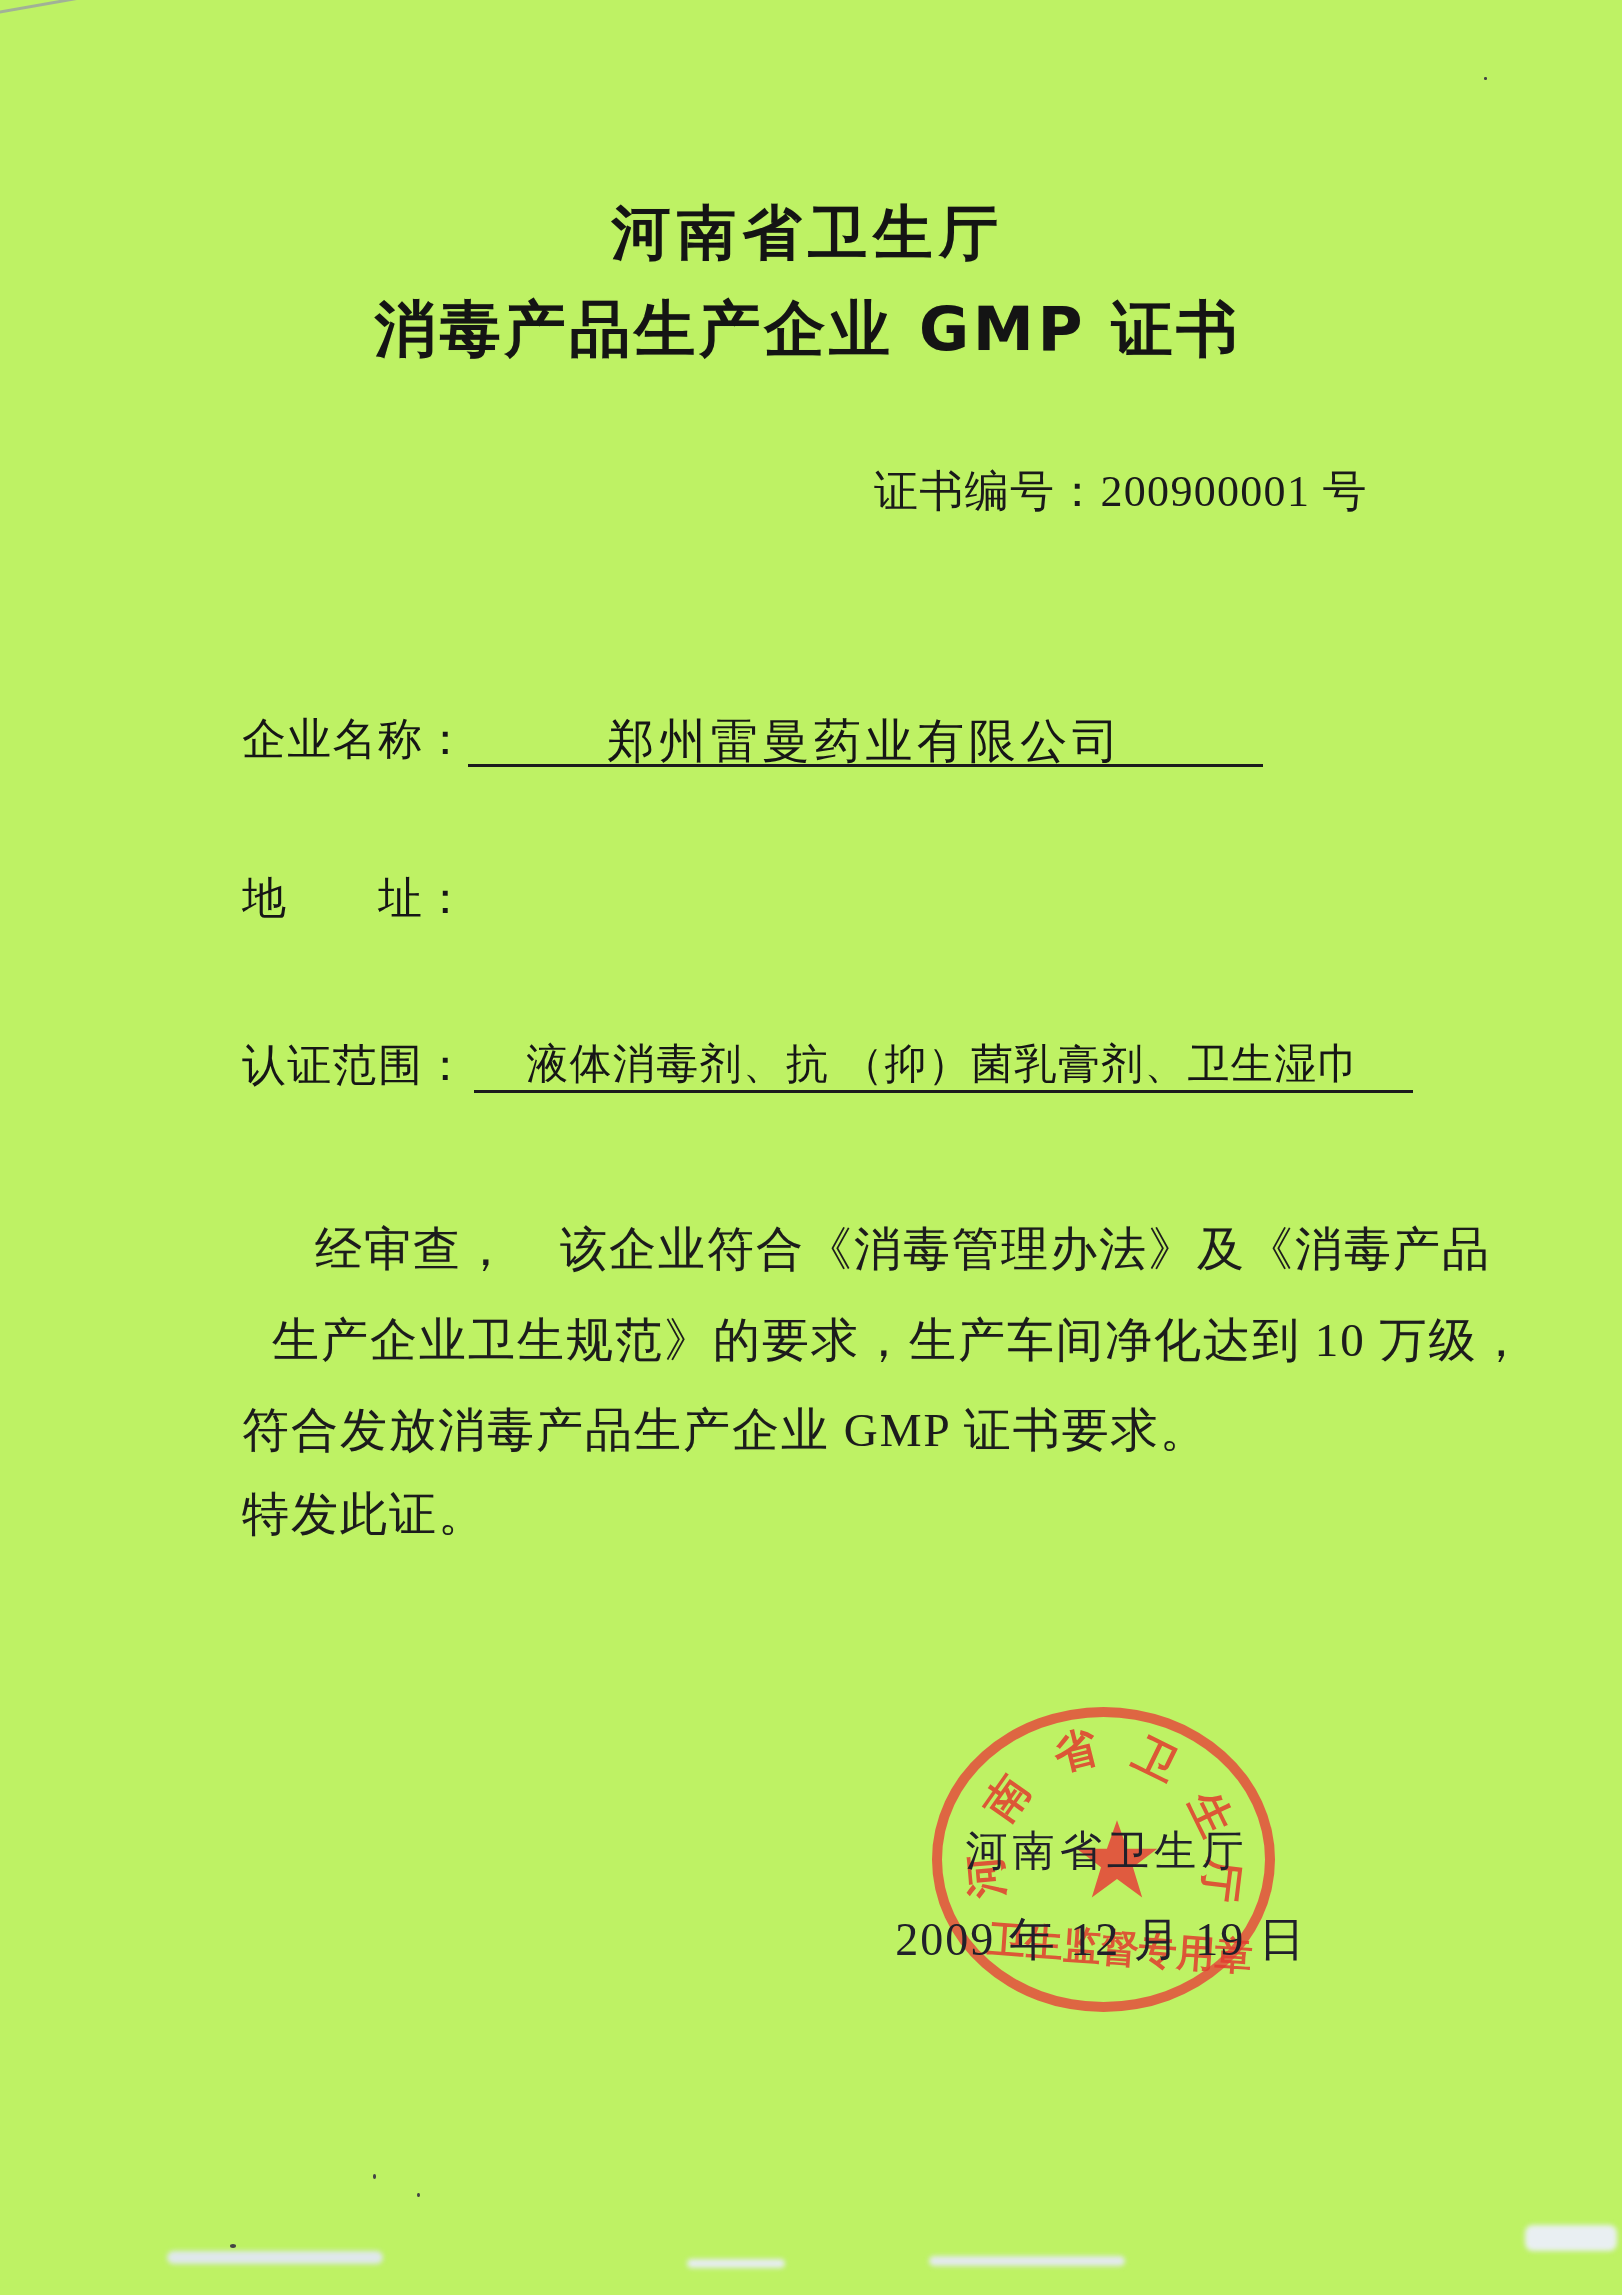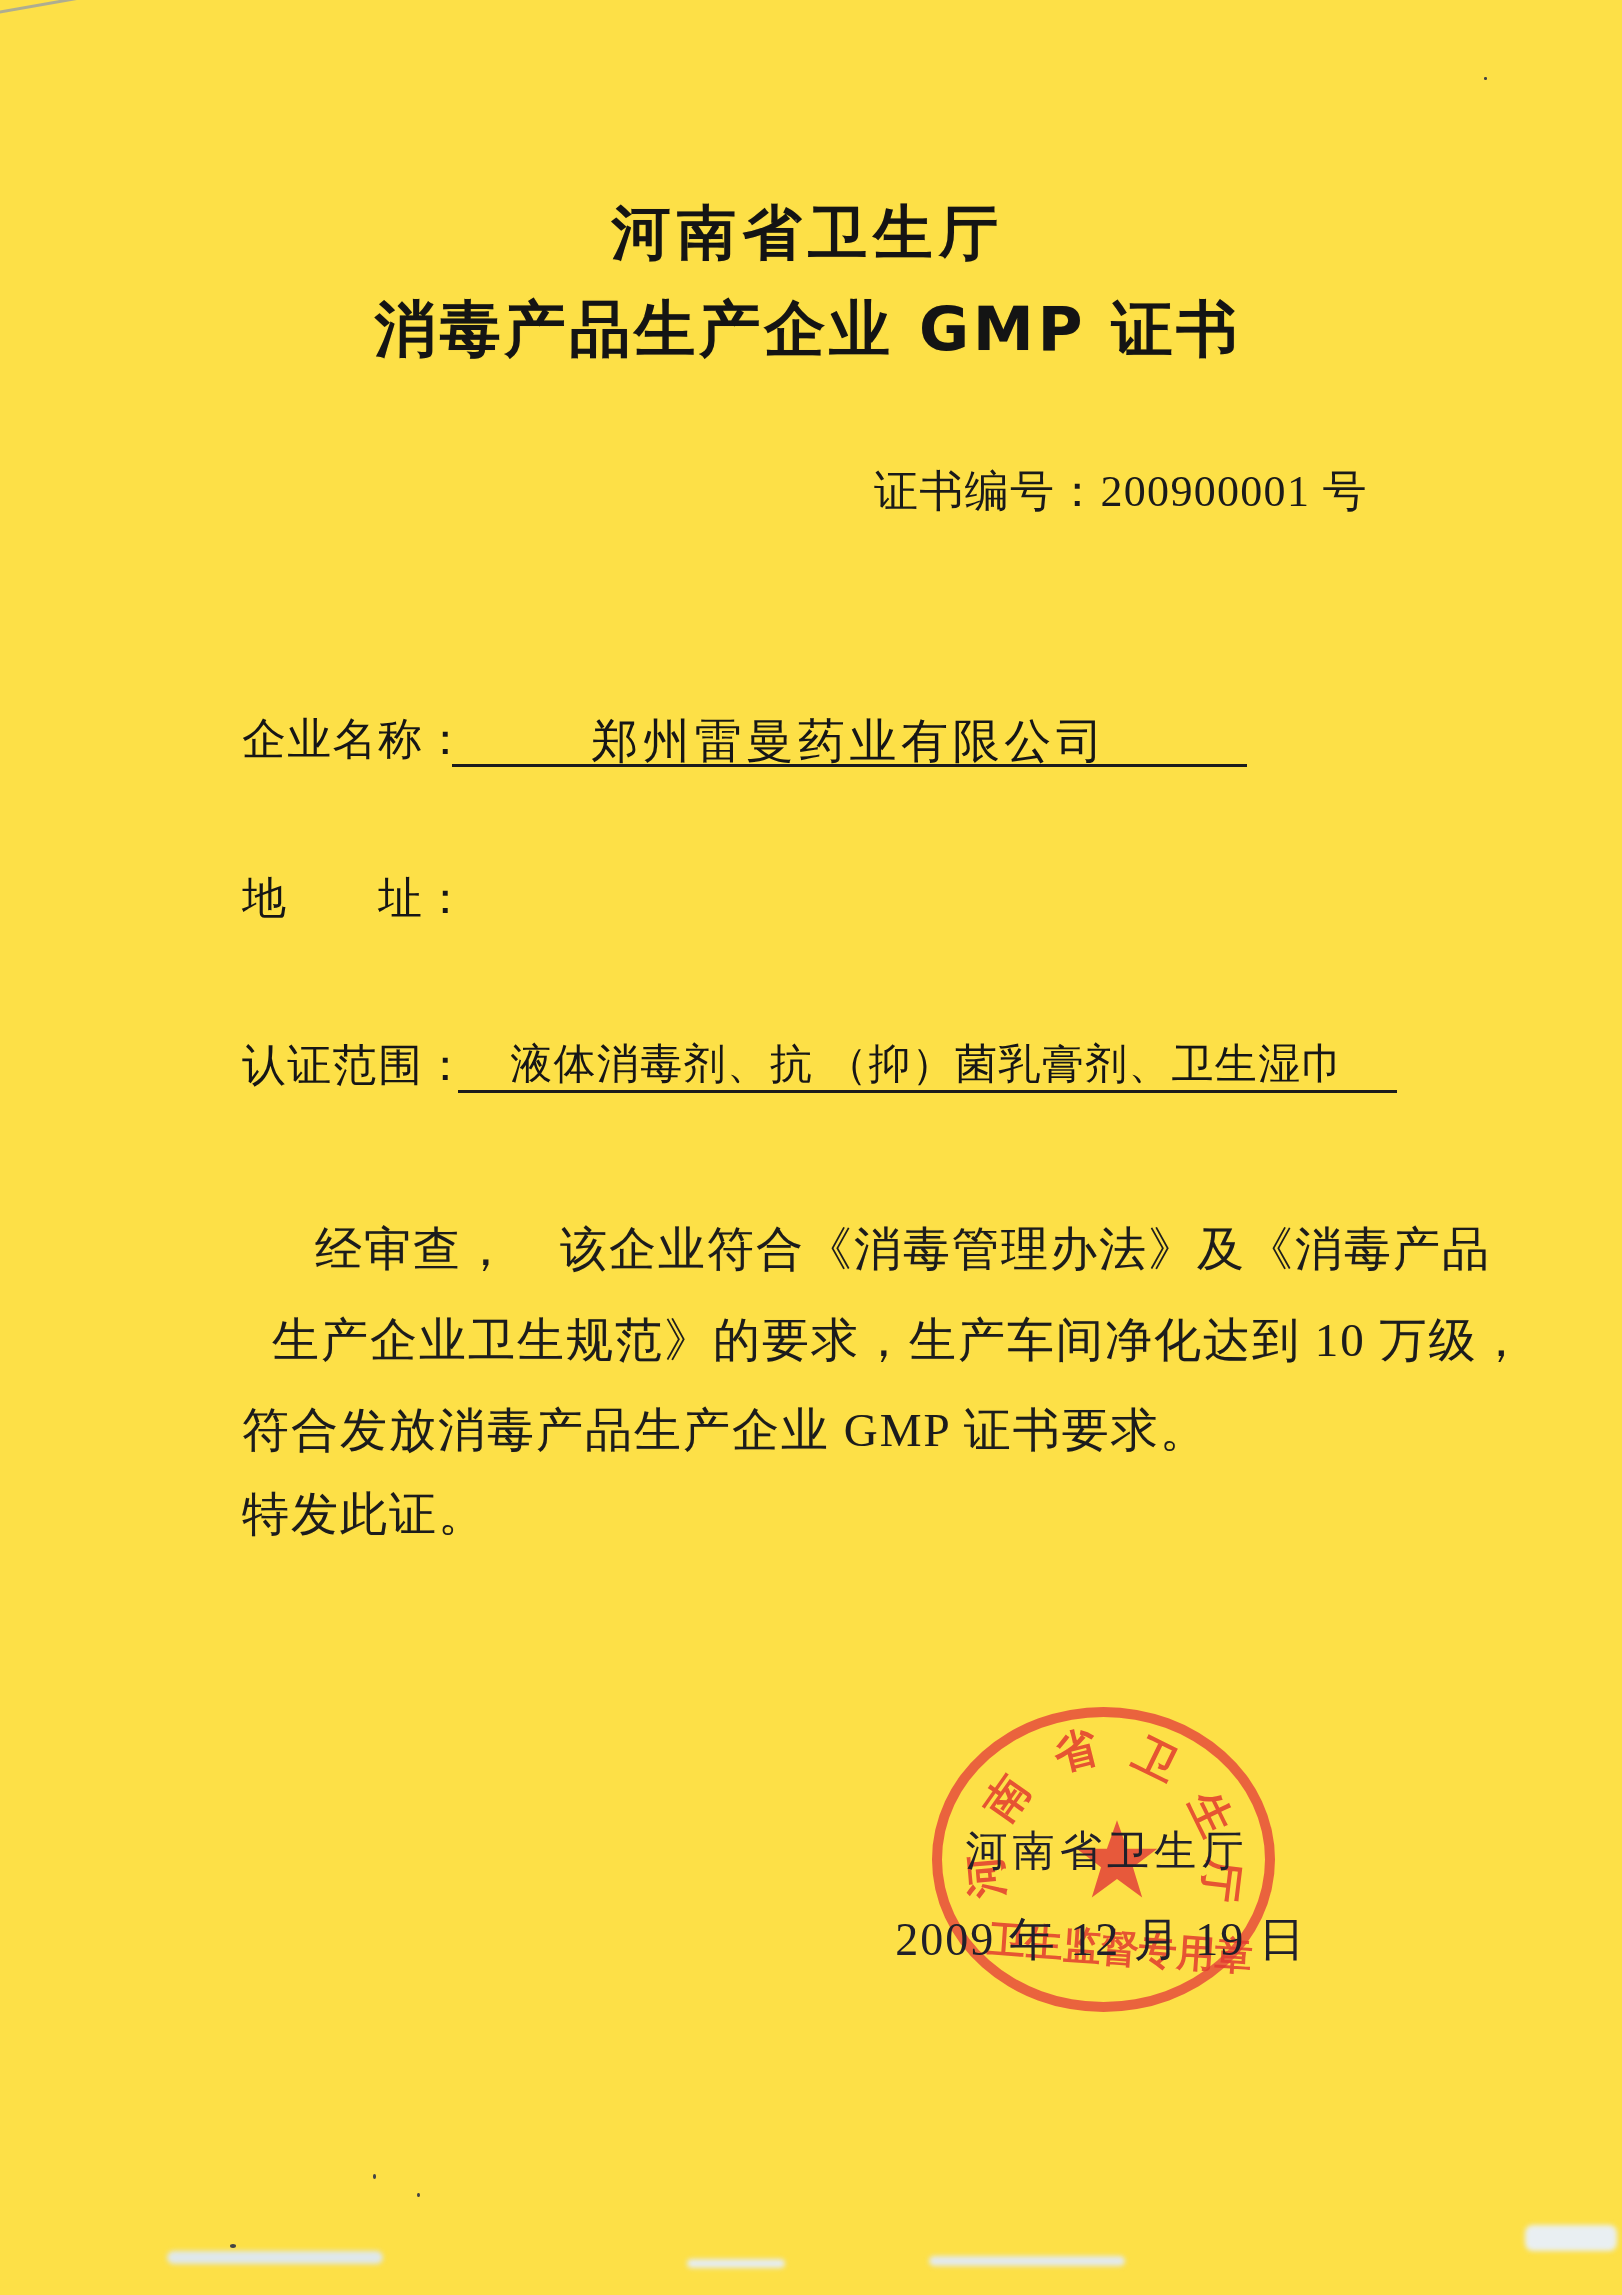--- a/index.html
+++ b/index.html
@@ -1,19 +1,19 @@
 <!DOCTYPE html>
 <html style="font-size:10.5px"><head>
 <meta charset="utf-8">
 <style>
   html,body{margin:0;padding:0;background:#f2f2f2;}
   .page{
     position:relative;
     width:1623px;height:2295px;
-    background:#fde047;
+    background:#bef264;
     overflow:hidden;
     font-family:"Liberation Serif","DejaVu Serif",serif;
     color:#1d1d1d;
   }
   
   .title1{
     position:absolute;top:194px;left:0;width:1616px;
     text-align:center;
     font-family:"DejaVu Sans","Liberation Sans",sans-serif;
     font-weight:bold;font-size:59px;letter-spacing:6.5px;
@@ -33,21 +33,21 @@
   }
   
   .fieldrow{position:absolute;left:0;width:1363px;height:56px;}
   .flabel{
     position:absolute;left:242px;top:0;
     font-size:44px;color:#161616;letter-spacing:1.3px;white-space:pre;
   }
   .fvalue{
     position:absolute;top:0;height:54px;
     border-bottom:3.3px solid #1c1c1c;
-    text-align:center;color:#161616;white-space:nowrap;
+    text-align:center;color:#161616;white-space:nowrap;margin-left:16px;
   }
   .row1{top:710px;}
   .row1 .fvalue{left:452px;width:795px;font-size:47px;letter-spacing:4.6px;}
   .row2{top:869px;}
   .row2 .fvalue{left:427px;width:970px;font-size:39px;letter-spacing:0.7px;}
   .row3{top:1036px;}
   .row3 .fvalue{left:458px;width:939px;font-size:42px;letter-spacing:1.3px;}
   
   .bodyline{
     position:absolute;left:242px;width:1178px;

